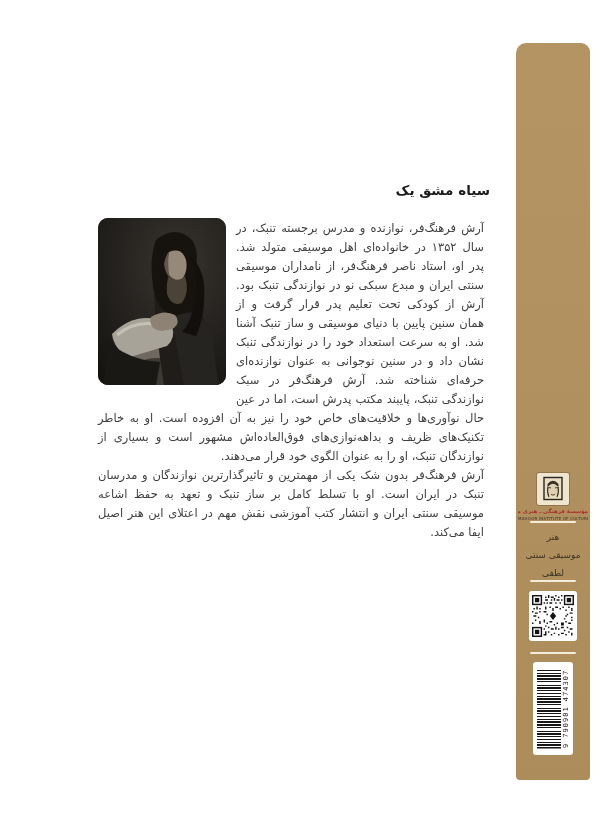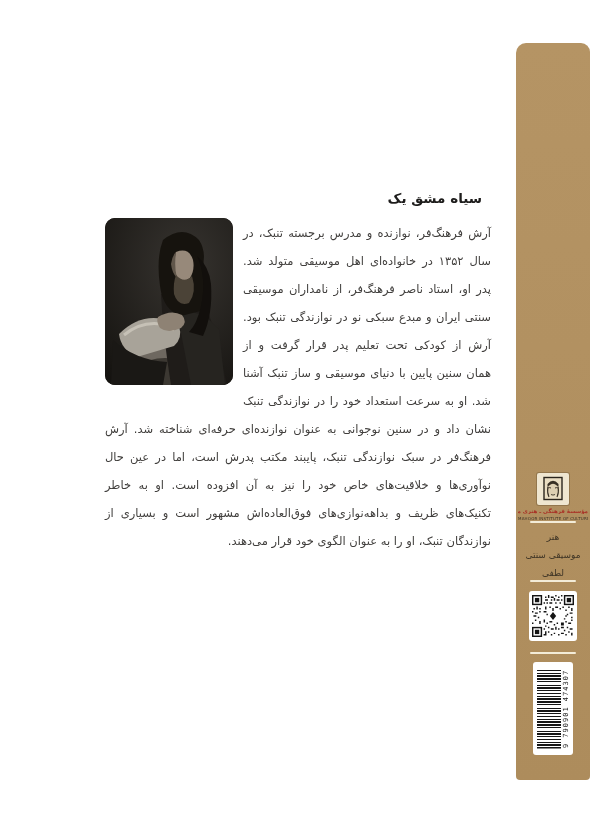--- a/index.html
+++ b/index.html
@@ -12,26 +12,26 @@
   .page {
     position:relative; width:600px; height:822px;
     background:#ffffff; overflow:hidden;
   }
 
   
   .cover-title {
     position:absolute; top:182px; right:110px;
     direction:rtl; text-align:right;
     font-size:13.5px; font-weight:bold; color:#1d1c1b;
-    margin:8px; letter-spacing:0;
+    margin:0; letter-spacing:0;
   }
   .bio {
-    position:absolute; top:219px; left:105px; width:386px;
+    position:absolute; top:219px; left:98px; width:386px;
     direction:rtl; text-align:justify;
-    font-size:11.5px; line-height:28px; color:#413f3d;
+    font-size:11.5px; line-height:19px; color:#413f3d;
   }
   .bio p { margin:0; padding:0; }
   .photo-wrap {
     float:left; width:128px; height:167px;
     margin:-1px 10px 9px 0;
     border-radius:10px; overflow:hidden;
     background:#16130f;
   }
   .photo-wrap svg { display:block; }
 
@@ -137,20 +137,21 @@
 
         <path d="M14 116 Q34 96 58 101 L74 108 Q78 120 69 128 L32 139 Q16 132 14 116Z" fill="#a8a399"></path>
         <path d="M19 117 Q36 103 56 106 L69 112" stroke="#c6c1b6" stroke-width="3" fill="none"></path>
 
         <path d="M53 99 Q66 91 77 97 Q83 104 76 110 Q63 116 55 110 Q51 104 53 99Z" fill="#8e8274"></path>
 
         <path d="M8 122 Q30 142 62 144 L58 167 L6 167Z" fill="#1a1815"></path>
       </svg>
     </div>
     <p>آرش فرهنگ‌فر، نوازنده و مدرس برجسته تنبک، در سال ۱۳۵۲ در خانواده‌ای اهل موسیقی متولد شد. پدر او، استاد ناصر فرهنگ‌فر، از نامداران موسیقی سنتی ایران و مبدع سبکی نو در نوازندگی تنبک بود. آرش از کودکی تحت تعلیم پدر قرار گرفت و از همان سنین پایین با دنیای موسیقی و ساز تنبک آشنا شد. او به سرعت استعداد خود را در نوازندگی تنبک نشان داد و در سنین نوجوانی به عنوان نوازنده‌ای حرفه‌ای شناخته شد. آرش فرهنگ‌فر در سبک نوازندگی تنبک، پایبند مکتب پدرش است، اما در عین حال نوآوری‌ها و خلاقیت‌های خاص خود را نیز به آن افزوده است. او به خاطر تکنیک‌های ظریف و بداهه‌نوازی‌های فوق‌العاده‌اش مشهور است و بسیاری از نوازندگان تنبک، او را به عنوان الگوی خود قرار می‌دهند.</p>
+    <p>آرش فرهنگ‌فر بدون شک یکی از مهمترین و تاثیرگذارترین نوازندگان و مدرسان تنبک در ایران است. او با تسلط کامل بر ساز تنبک و تعهد به حفظ اشاعه موسیقی سنتی ایران و انتشار کتب آموزشی نقش مهم در اعتلای این هنر اصیل ایفا می‌کند.</p>
   </div>
 
   <div class="spine">
 
     <div class="logo-box centered">
       <svg viewBox="0 0 28 28" width="28" height="28">
         <rect width="28" height="28" fill="#efe6d0"></rect>
         <rect x="5" y="2.5" width="18" height="22" fill="#e9ddc2" stroke="#2a241c" stroke-width="1.4"></rect>
         <path d="M8.5 9 Q14 2.5 19.5 9 L19.5 12 Q14 8 8.5 12 Z" fill="#372f24"></path>
         <ellipse cx="14" cy="15" rx="5.2" ry="6.2" fill="#ddcfb2"></ellipse>

